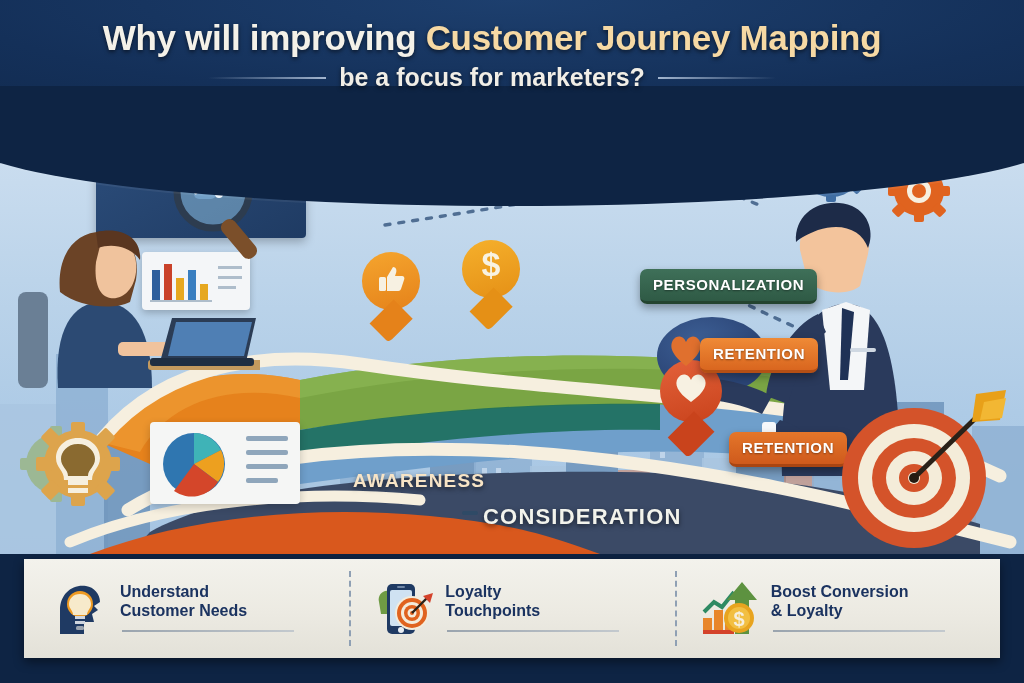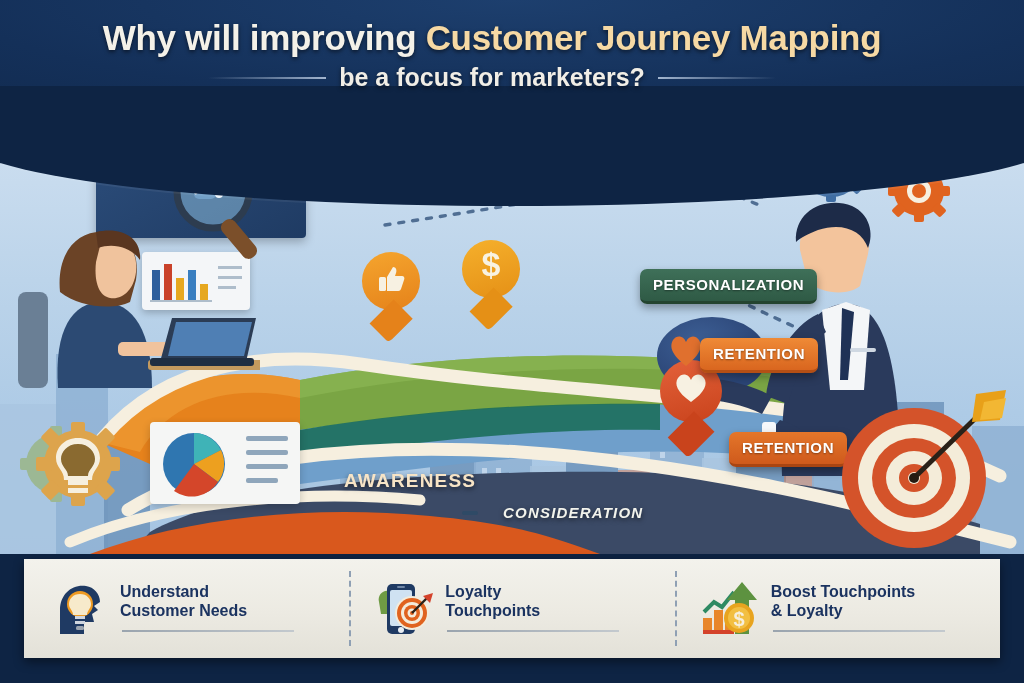--- a/index.html
+++ b/index.html
@@ -59,22 +59,22 @@
   .bld.or { background:#d1805c; opacity:.55; }
   .win { position:absolute; width:5px; height:6px; background:#dce9f6; opacity:.6; }
 
   
   .ribbon { position:absolute; inset:0; }
 
   .stage-label {
     position:absolute; font-weight:bold; letter-spacing:1.2px;
     text-shadow:0 2px 5px rgba(0,0,0,.55); white-space:nowrap; z-index:22;
   }
-  #lbl-awareness { left:344px; top:358px; font-size:19px; color:#f7e4c6; }
-  #lbl-consideration { left:503px; top:392px; font-size:15px; color:#f2f3ec;font-style:italic; }
+  #lbl-awareness { left:353px; top:358px; font-size:19px; color:#f7e4c6; }
+  #lbl-consideration { left:483px; top:392px; font-size:22px; color:#f2f3ec; }
   .dash-tick { position:absolute; left:462px; top:399px; width:16px; height:4px; background:#2f4a66; border-radius:2px; z-index:22; }
 
   
   .tag {
     position:absolute; z-index:30;
     color:#fff; font-weight:bold; letter-spacing:.6px;
     padding:7px 13px 8px; border-radius:7px; white-space:nowrap;
     box-shadow:0 4px 8px rgba(0,0,0,.35);
     text-shadow:0 1px 2px rgba(0,0,0,.4);
   }
@@ -503,21 +503,21 @@
           <rect x="24" y="34" width="9" height="20" fill="#e8862a"></rect>
           <rect x="2" y="50" width="31" height="4" fill="#d4422a"></rect>
           <path d="M3 32 L 13 22 L 21 27 L 33 12" fill="none" stroke="#2e8a63" stroke-width="4"></path>
           <path d="M34 54 L 34 20 L 26 20 L 41 2 L 56 20 L 48 20 L 48 54 Z" fill="#5d9240"></path>
           <circle cx="38" cy="38" r="15" fill="#e8a41f"></circle>
           <circle cx="38" cy="38" r="11" fill="#f2bf42"></circle>
           <text x="38" y="46" font-family="Liberation Sans, sans-serif" font-size="20" font-weight="bold" fill="#f6efdc" text-anchor="middle">$</text>
         </svg>
       </div>
       <div class="feature-text">
-        <span>Boost Touchpoints</span><br>
+        <span>Boost Conversion</span><br>
         <span>&amp; Loyalty</span>
         <span class="under"></span>
       </div>
     </div>
 
   </div>
 
 </div>
 
 </body></html>

